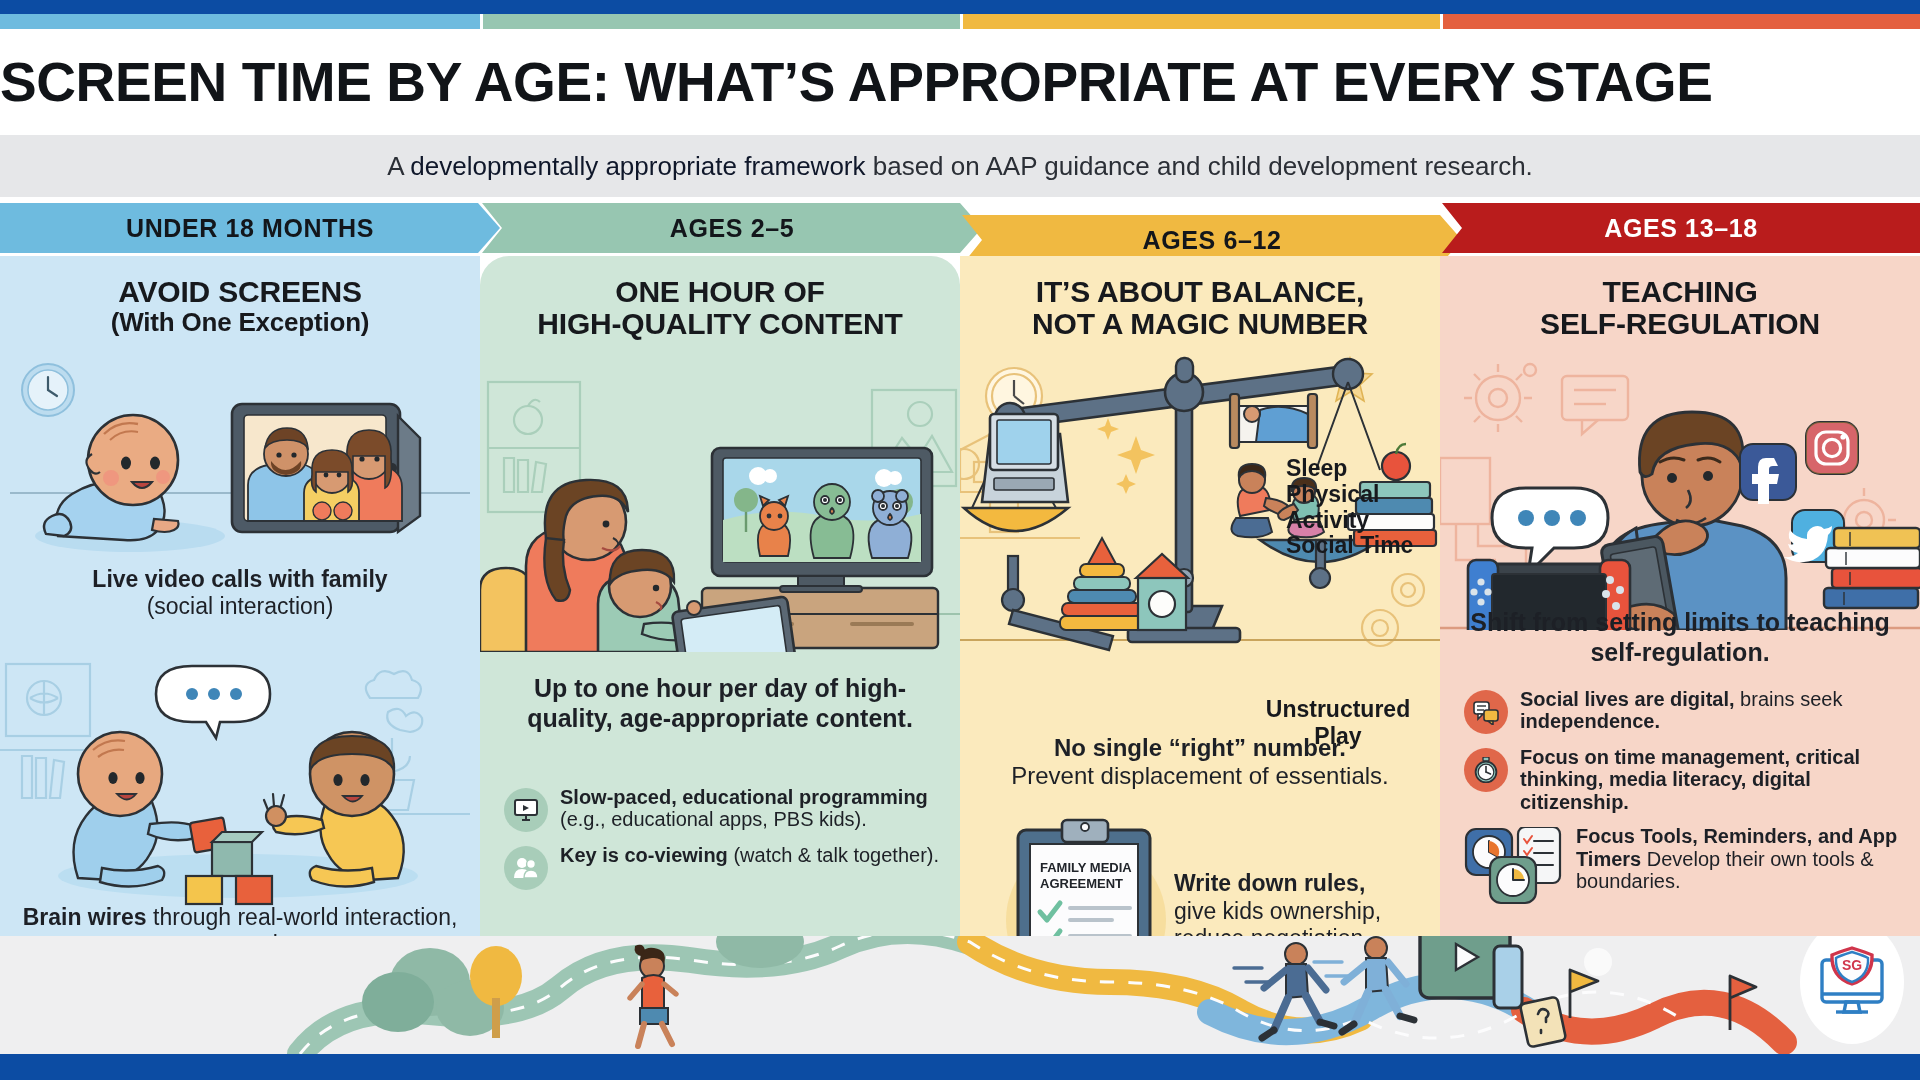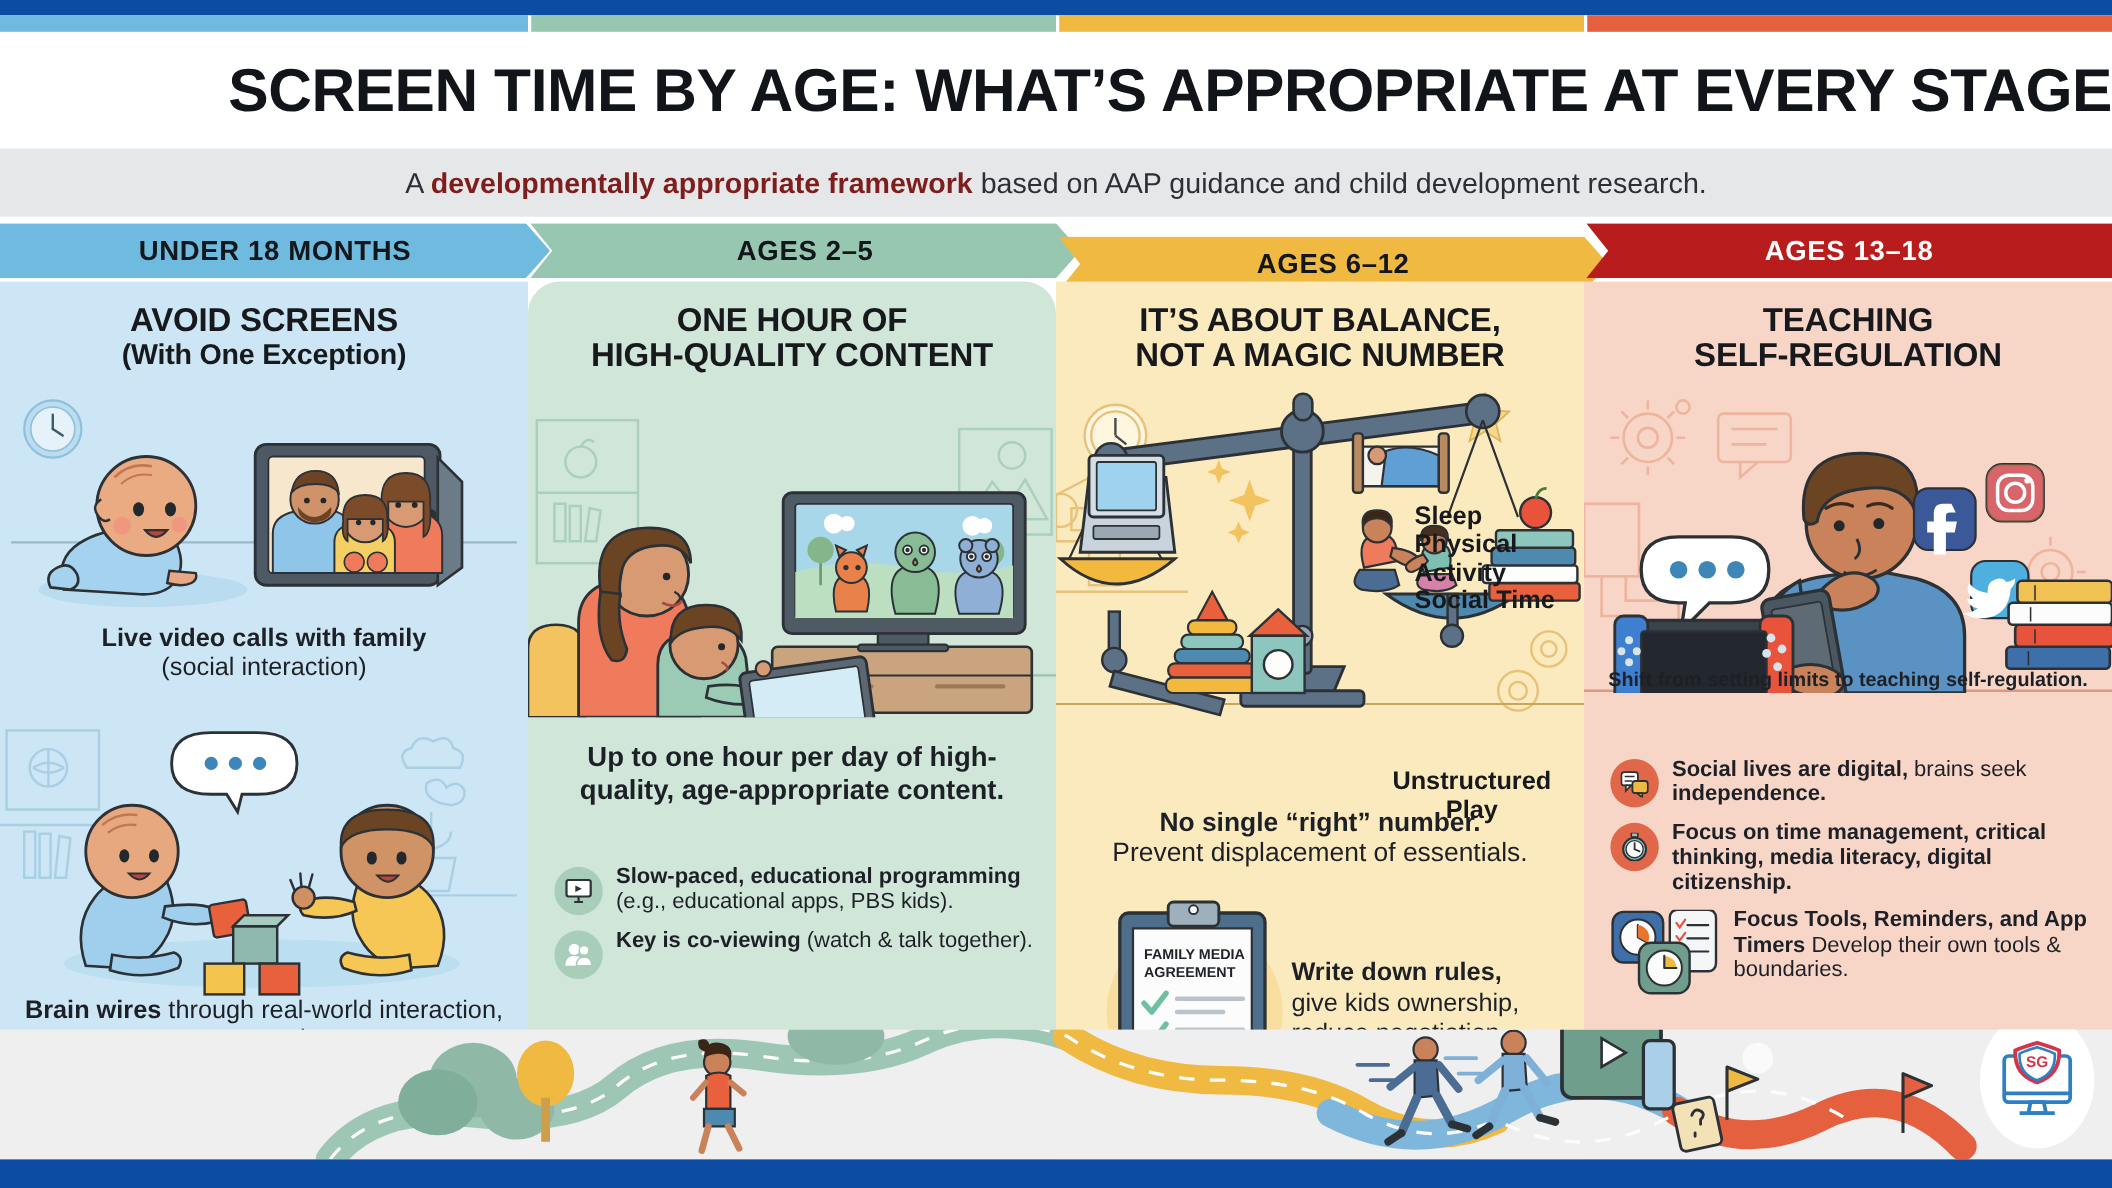--- a/index.html
+++ b/index.html
@@ -22,35 +22,35 @@
   .accent-strip {
     position: absolute; left: 0; top: 14px; width: 1920px; height: 15px;
     display: flex;
   }
   .accent-strip > div { height: 100%; border-right: 3px solid #fff; }
   .accent-strip > div:last-child { border-right: 0; }
 
   
   .title-bar {
     position: absolute; left: 0; top: 29px; width: 1920px; height: 106px;
-    background: #ffffff; display: flex; align-items: center; justify-content: flex-end;
+    background: #ffffff; display: flex; align-items: center; justify-content: flex-start;
   }
   .title {
     font-size: 55px; letter-spacing: -0.4px; color: #111418;
     white-space: nowrap; font-weight: 400;
   }
   .title b { font-weight: 800; }
   .title span.reg { font-weight: 650; }
 
   .sub-bar {
     position: absolute; left: 0; top: 135px; width: 1920px; height: 62px;
     background: #e6e7e9; display: flex; align-items: center; justify-content: center;
   }
   .sub { font-size: 26px; color: #2b2f36; font-weight: 400; }
-  .sub b { font-weight: 700; color: #7f1d1d; }
+  .sub b { font-weight: 400; color: #0f172a; }
 
   
   .heads { position: absolute; left: 0; top: 203px; width: 1920px; height: 50px; }
   .head {
     position: absolute; top: 0; height: 50px;
     display: flex; align-items: center; justify-content: center;
     font-weight: 800; font-size: 25px; letter-spacing: 0.6px;
     color: #13161b;
   }
   .head.h1 { left: 0;    width: 500px; background: #6ebbdf;
@@ -614,21 +614,21 @@
           <rect x="394" y="178" width="86" height="20" rx="4" fill="#f0c254" stroke="#2c3136" stroke-width="2.4"></rect>
           <g stroke="#2c3136" stroke-width="1.4">
             <line x1="410" y1="182" x2="410" y2="196"></line>
               <line x1="406" y1="202" x2="406" y2="215"></line>
             <line x1="410" y1="222" x2="410" y2="235"></line>
               <line x1="404" y1="242" x2="404" y2="255"></line>
           </g>
         </svg>
       </div>
 
-      <div class="blurb" style="top:352px;font-size:18px">
+      <div class="blurb" style="top:352px;font-size:25px">
         <b>Shift from setting limits to teaching self-regulation.</b>
       </div>
 
       <div class="bullets" style="top:432px">
         <div class="bullet">
           <span class="bdot">
             <svg width="26" height="26" viewBox="0 0 26 26">
               <rect x="1" y="3" width="15" height="12" rx="2.5" fill="#fff" stroke="#2c3136" stroke-width="1.6"></rect>
               <path d="M5 15 l0 5 l5 -5z" fill="#fff" stroke="#2c3136" stroke-width="1.6"></path>
               <line x1="4" y1="7" x2="13" y2="7" stroke="#2c3136" stroke-width="1.4"></line>

